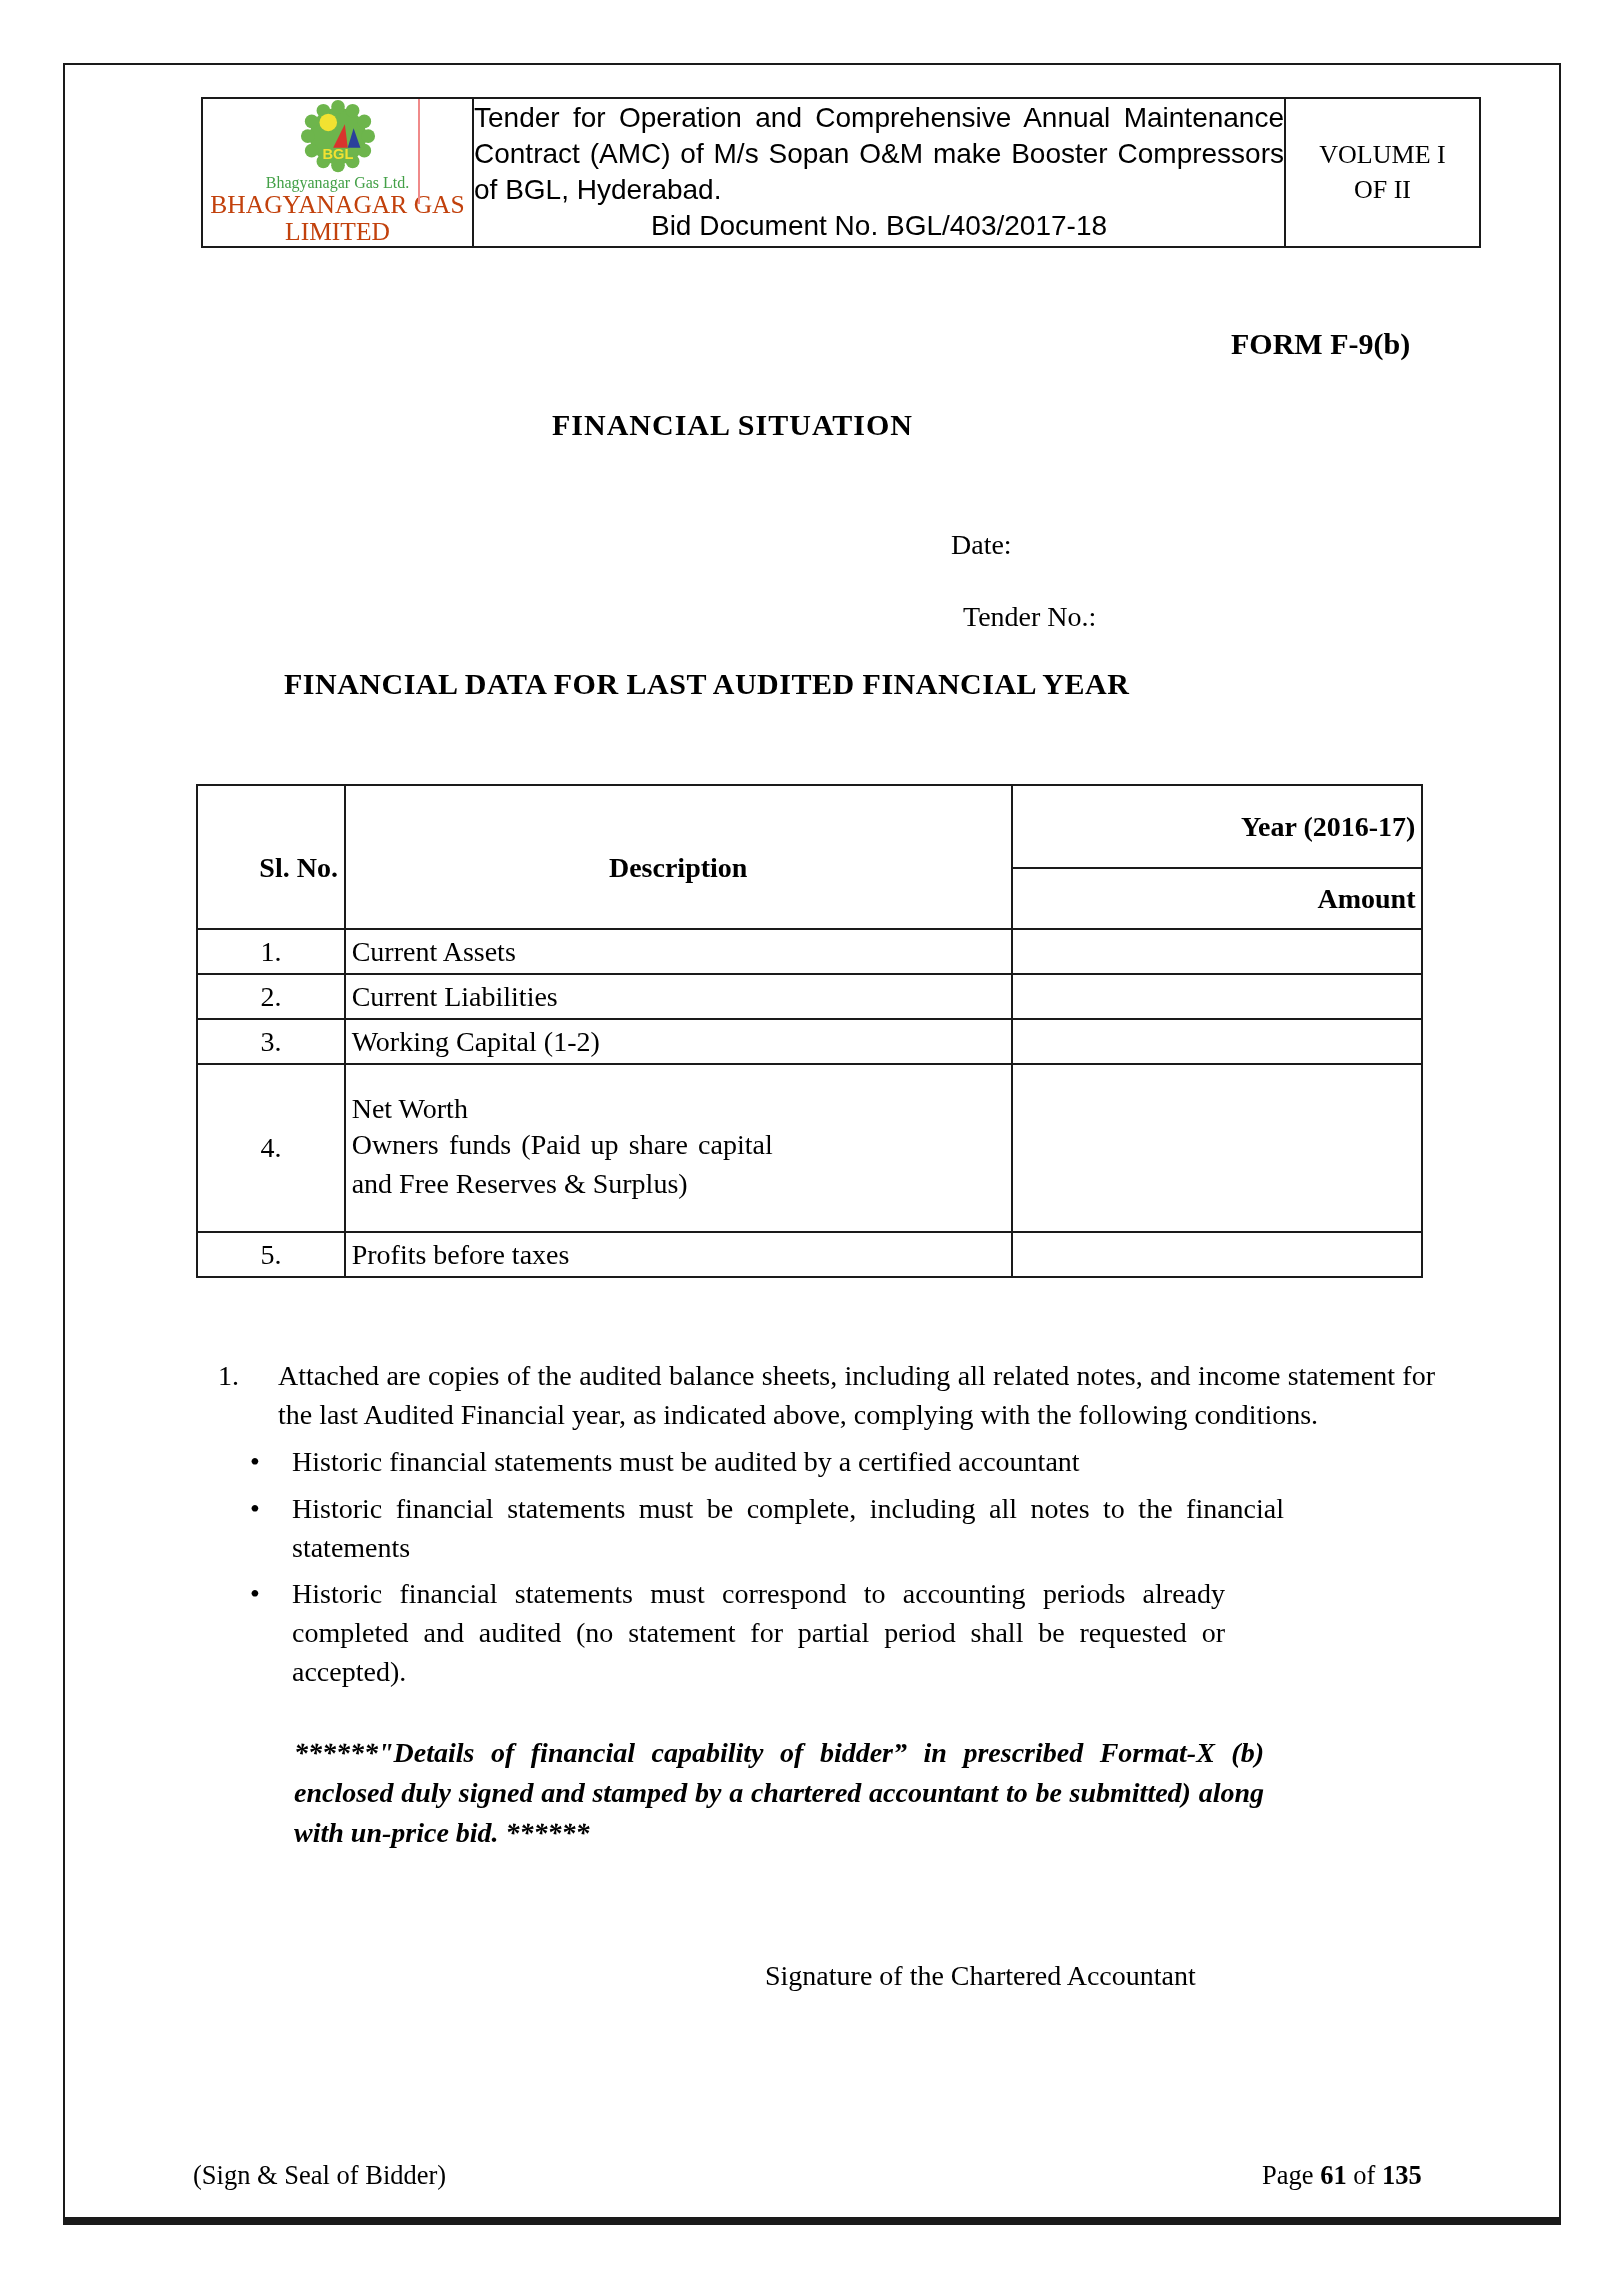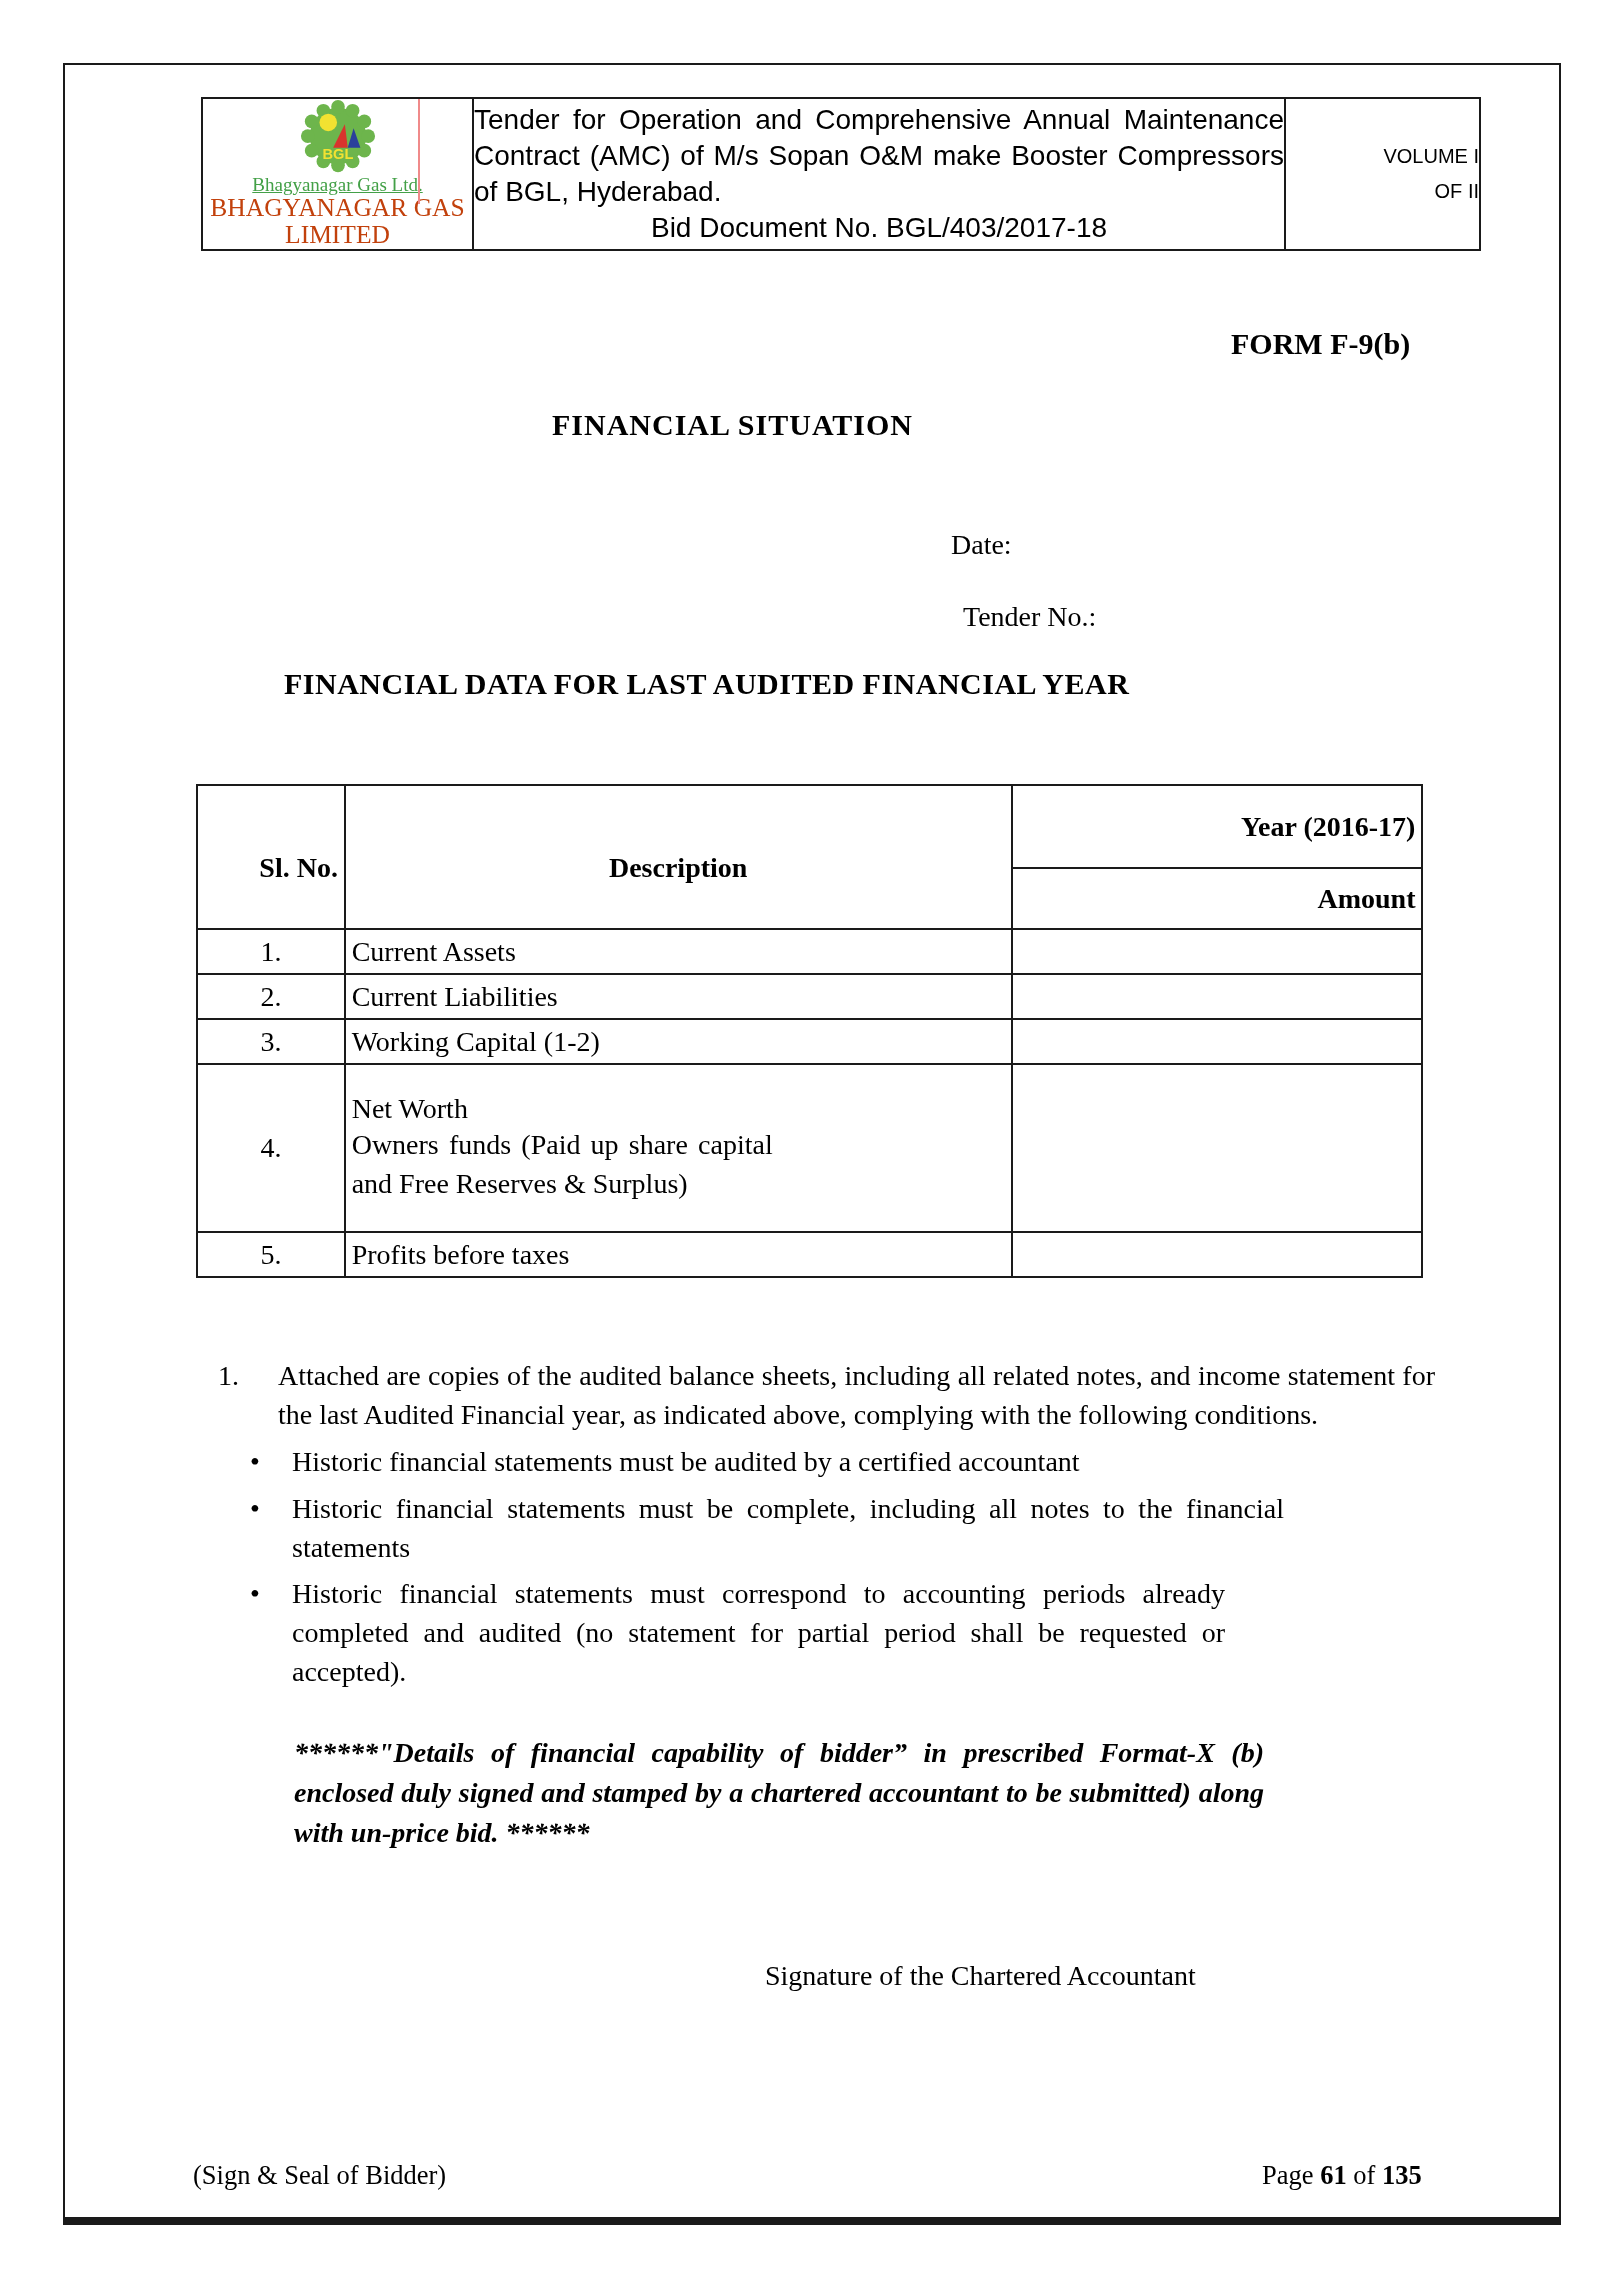--- a/index.html
+++ b/index.html
@@ -9,29 +9,29 @@
 
   
   #page-frame{left:63px;top:63px;width:1494px;height:2152px;
       border:2px solid #1a1a1a;border-bottom-width:8.8px;}
 
   
   #header-table{left:201px;top:97px;width:1271px;border-collapse:collapse;table-layout:fixed;}
   #header-table td{border:2px solid #1a1a1a;vertical-align:middle;padding:0;}
   .logo-cell{width:269px;height:146px;text-align:center;position:relative;}
   .logo-wrap{display:flex;flex-direction:column;align-items:center;line-height:1;}
-  .logo-caption{font-family:"Liberation Serif",serif;color:#43a047;font-size:19px;margin-top:-2px;text-decoration:underline;}
+  .logo-caption{font-family:"Liberation Serif",serif;color:#43a047;font-size:16px;margin-top:-2px;}
   .company-name{font-family:Liberation Serif, serif;font-size:25.5px;line-height:27.4px;color:#c2410c;}
   .artifact-line{position:absolute;left:215px;top:0;width:2px;height:105px;background:#f08a8a;}
   .title-cell{width:810px;font-family:"Liberation Sans",sans-serif;font-size:28px;line-height:36px;
       padding:2px 9.8px 2px 11.8px;margin-left:24px;}
   .title-main{text-align:justify;}
   .title-bid{text-align:center;}
-  .volume-cell{width:193px;text-align:right;font-family:Liberation Sans, sans-serif;
-      font-size:20px;line-height:35px;}
+  .volume-cell{width:193px;text-align:center;font-family:Liberation Serif, serif;
+      font-size:26px;line-height:35px;}
 
   
   .h-bold{font-weight:bold;font-size:30px;}
   #form-code{left:1231px;top:327px;}
   #doc-title{left:552px;top:408px;letter-spacing:1px;}
   #date-label{left:951px;top:529px;font-size:28px;}
   #tender-label{left:955px;top:601px;font-size:28px;margin-left:8px;}
   #section-heading{left:284px;top:667px;letter-spacing:0.5px;}
 
   

